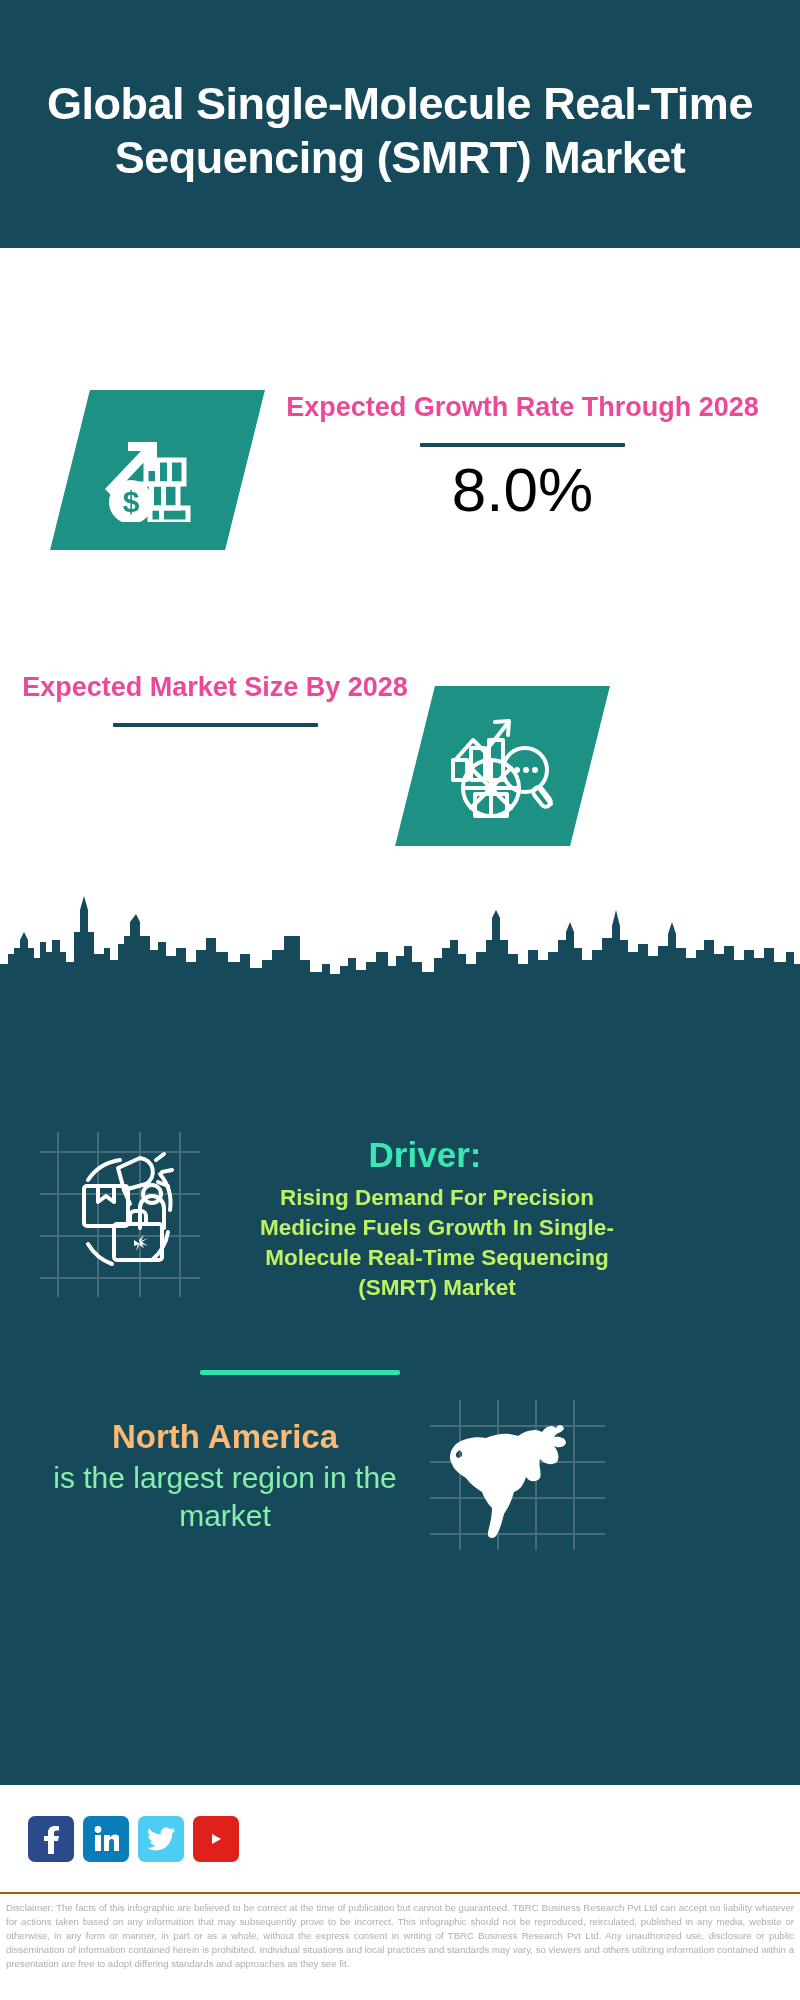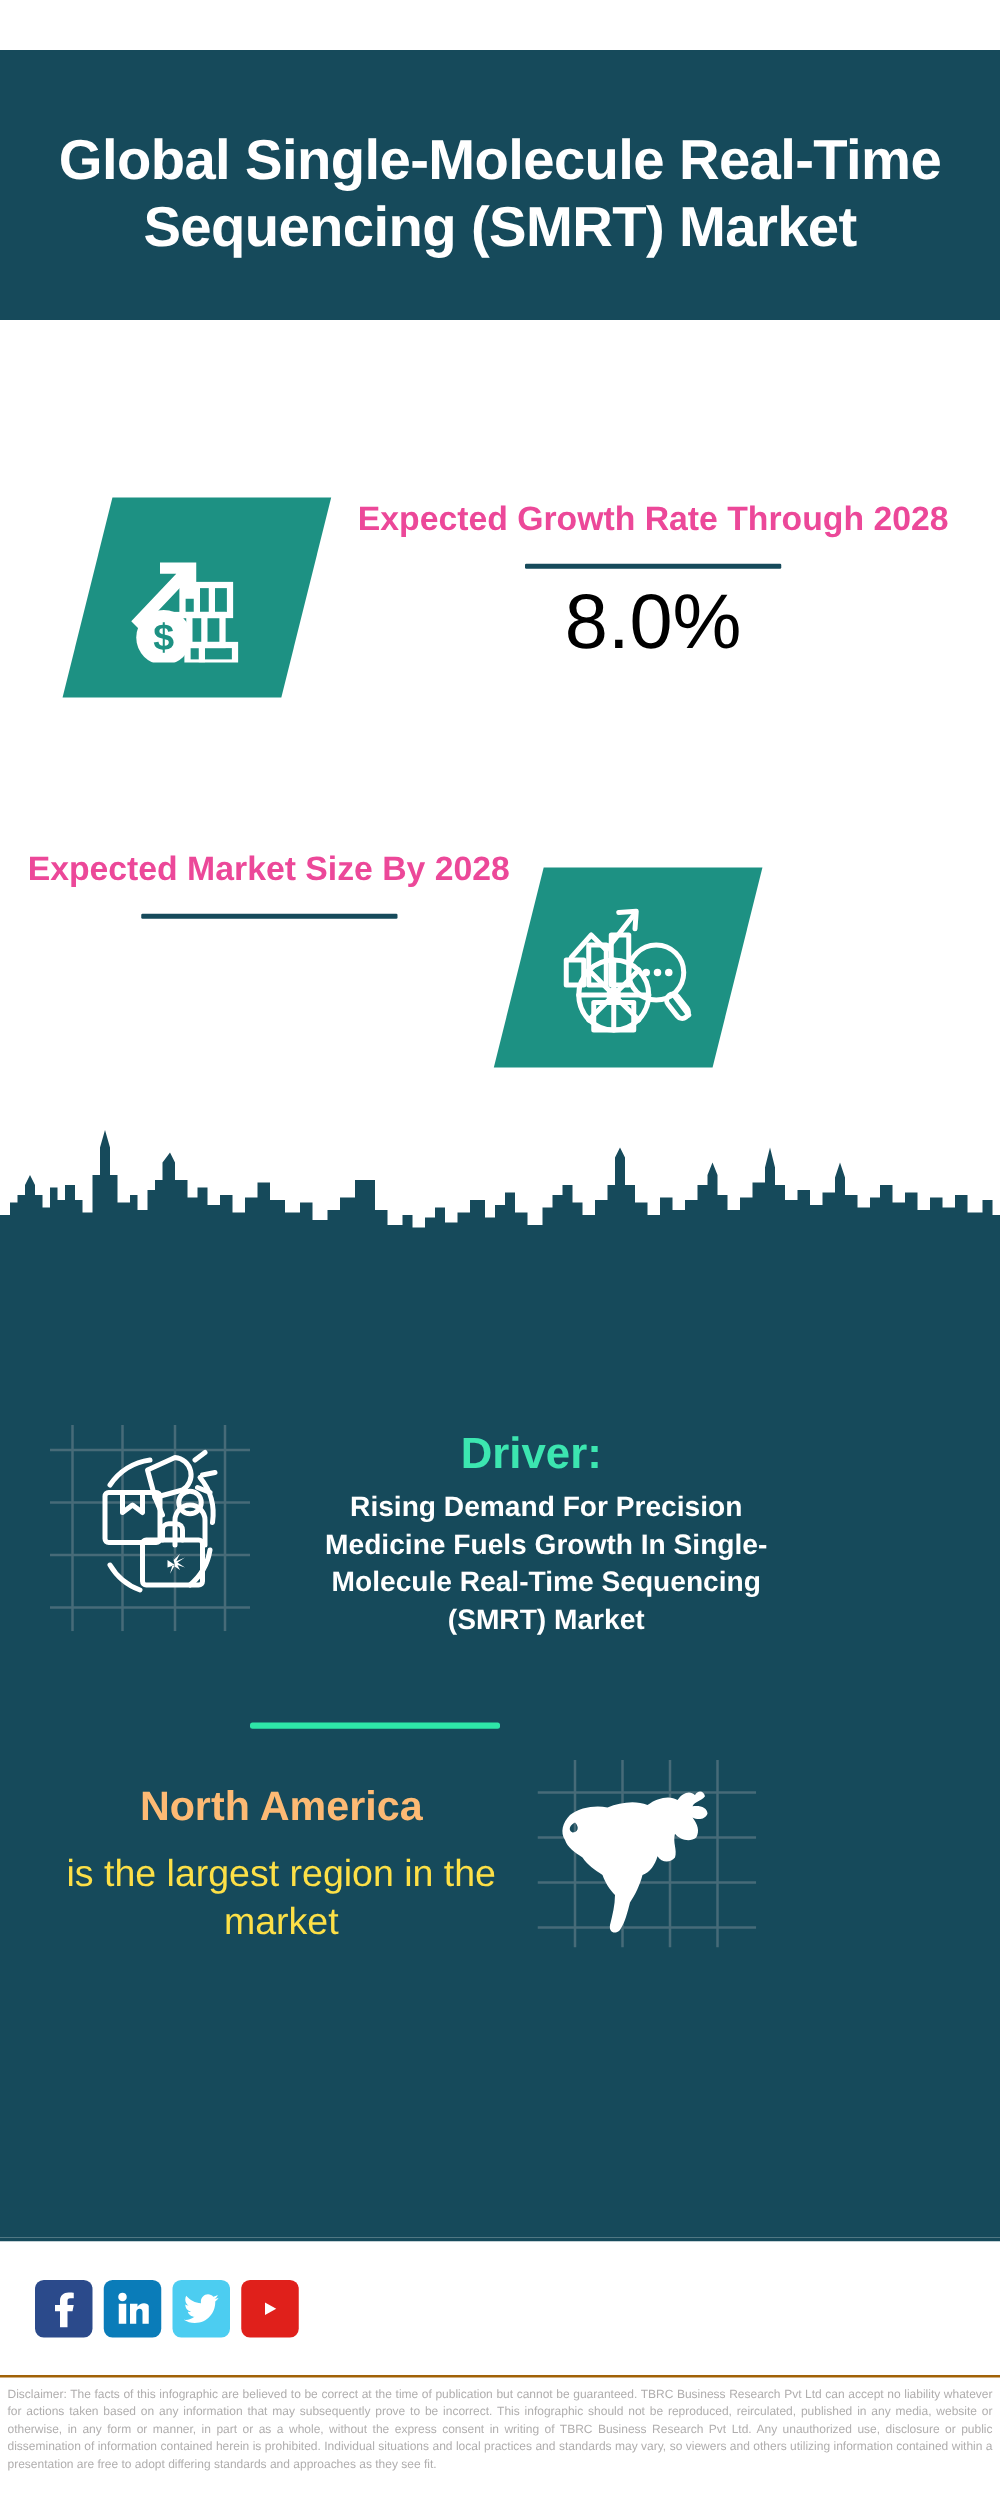--- a/index.html
+++ b/index.html
@@ -7,24 +7,23 @@
   body {
     font-family:"Liberation Sans", sans-serif;
     background:#ffffff;
     width:800px; height:2000px;
     position:relative; overflow:hidden;
   }
 
   
   .header {
     background:#164a5b;
-    height:216px;
+    height:248px;
     display:flex; align-items:center; justify-content:center;
     padding:14px 30px 0 30px;
-    margin-top:40px;
   }
   .header-title {
     color:#ffffff;
     font-size:45px;
     font-weight:bold;
     line-height:1.20;
     text-align:center;
     letter-spacing:-0.5px;
   }
 
@@ -83,37 +82,37 @@
 
   .grid-icon-box { position:absolute; }
 
   .driver-block {
     position:absolute; left:215px; top:132px; width:420px; text-align:center;
   }
   .driver-title {
     color:#3ce6b0; font-size:35px; font-weight:bold; line-height:1.2;
   }
   .driver-body {
-    color:#ffffff; font-size:22.5px; font-weight:bold; line-height:1.33;
+    color:#bef264; font-size:22.5px; font-weight:bold; line-height:1.33;
     margin-top:7px;
     margin-left:24px;
   }
   .teal-rule {
     position:absolute; left:200px; top:368px;
     width:200px; height:5px; background:#2ee6a8; border-radius:2px;
   }
 
   .region-block {
     position:absolute; left:40px; top:415px; width:370px; text-align:center;
   }
   .region-name {
     color:#fdba74; font-size:33px; font-weight:bold; line-height:1.2;
   }
   .region-sub {
-    color:#fde047; font-size:30px; line-height:1.28; margin-top:16px;
+    color:#86efac; font-size:30px; line-height:1.28; margin-top:2px;
   }
 
   
   .footer {
     height:110px; background:#ffffff;
     border-top:3px solid #164a5b;
     display:flex; align-items:center;
     padding:0 28px;
   }
   .footer-text { color:#2f7d55; font-size:12.4px; line-height:1.75; flex:1; }

